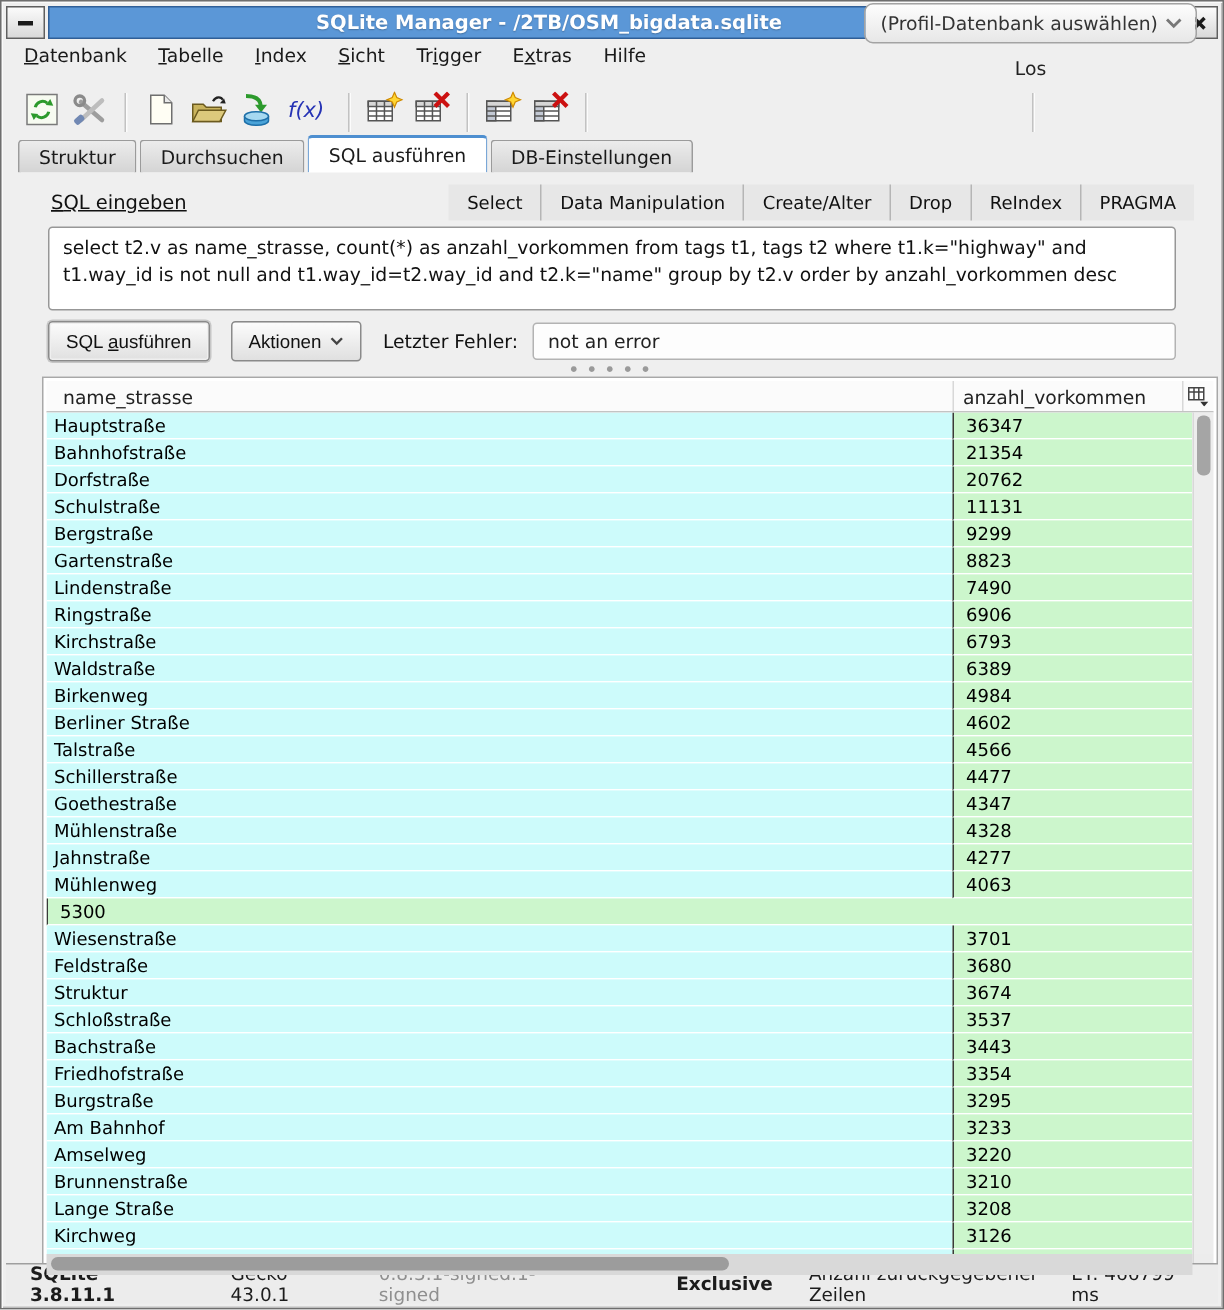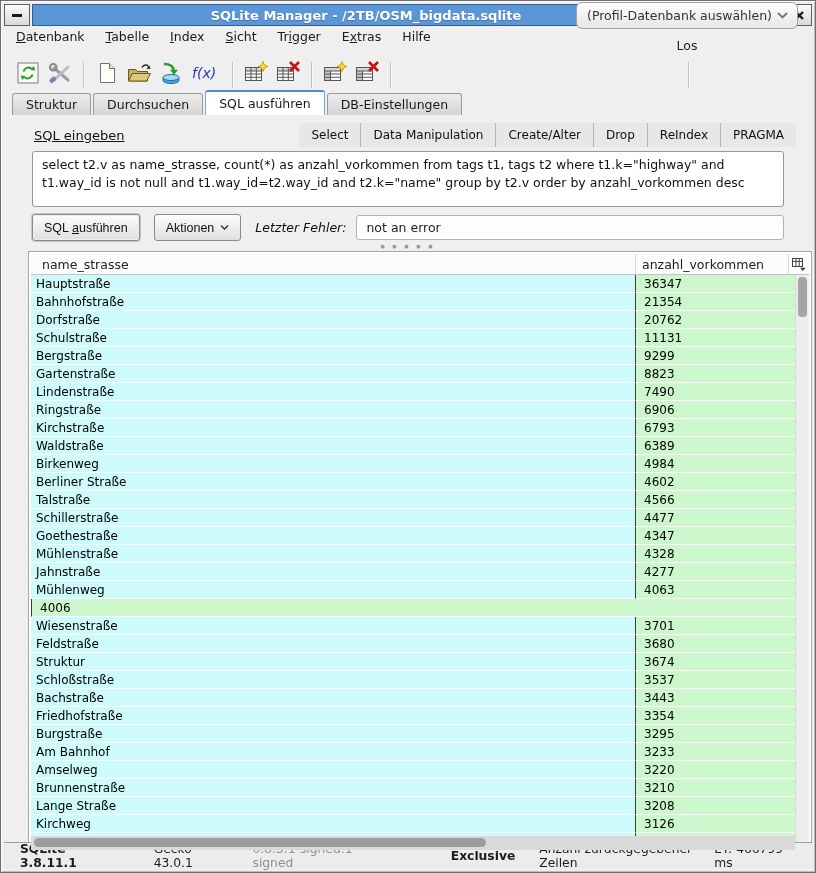--- a/index.html
+++ b/index.html
@@ -79,21 +79,21 @@
     overflow:hidden;
   }
   .btn-row{margin:7px 28px 0 28px;display:flex;align-items:center;flex:0 0 auto;}
   .push-btn{
     height:27px;box-sizing:border-box;padding:0 11px;
     background:linear-gradient(#fcfcfc,#e0e0e0);
     border:1px solid #8a8a8a;border-radius:3px;
     font-size:12.5px;color:#111;display:flex;align-items:center;gap:6px;
   }
   .default-btn{box-shadow:0 0 0 1px #c6c6c6, inset 0 0 0 1px #efefef;}
-  .err-label{margin:0 10px 0 14px;font-size:12.5px;color:#111;white-space:nowrap;font-style:italic;}
+  .err-label{margin:0 10px 0 14px;font-size:12.5px;color:#111;white-space:nowrap;}
   .err-field{
     flex:1;height:25px;box-sizing:border-box;
     background:#fdfdfd;border:1px solid #b3b3b3;border-radius:3px;
     display:flex;align-items:center;padding-left:9px;font-size:12.5px;color:#222;
   }
   .splitter{height:10px;display:flex;align-items:center;justify-content:center;flex:0 0 auto;color:#8f8f8f;font-size:9px;letter-spacing:3px;line-height:10px;}
   
   .panel{
     margin:0 0 0 24px;height:602px;flex:0 0 auto;box-sizing:border-box;
     background:#fff;border:1px solid #a8a8a8;padding:2px;
@@ -412,21 +412,21 @@
             </div>
             <div class="trow">
               <div class="c-name">Jahnstraße</div>
               <div class="c-count">4277</div>
             </div>
             <div class="trow">
               <div class="c-name">Mühlenweg</div>
               <div class="c-count">4063</div>
             </div>
             <div class="trow">
-              <div class="c-count">4006</div>
+              <div class="c-count">5300</div>
             </div>
             <div class="trow">
               <div class="c-name">Wiesenstraße</div>
               <div class="c-count">3701</div>
             </div>
             <div class="trow">
               <div class="c-name">Feldstraße</div>
               <div class="c-count">3680</div>
             </div>
             <div class="trow">

